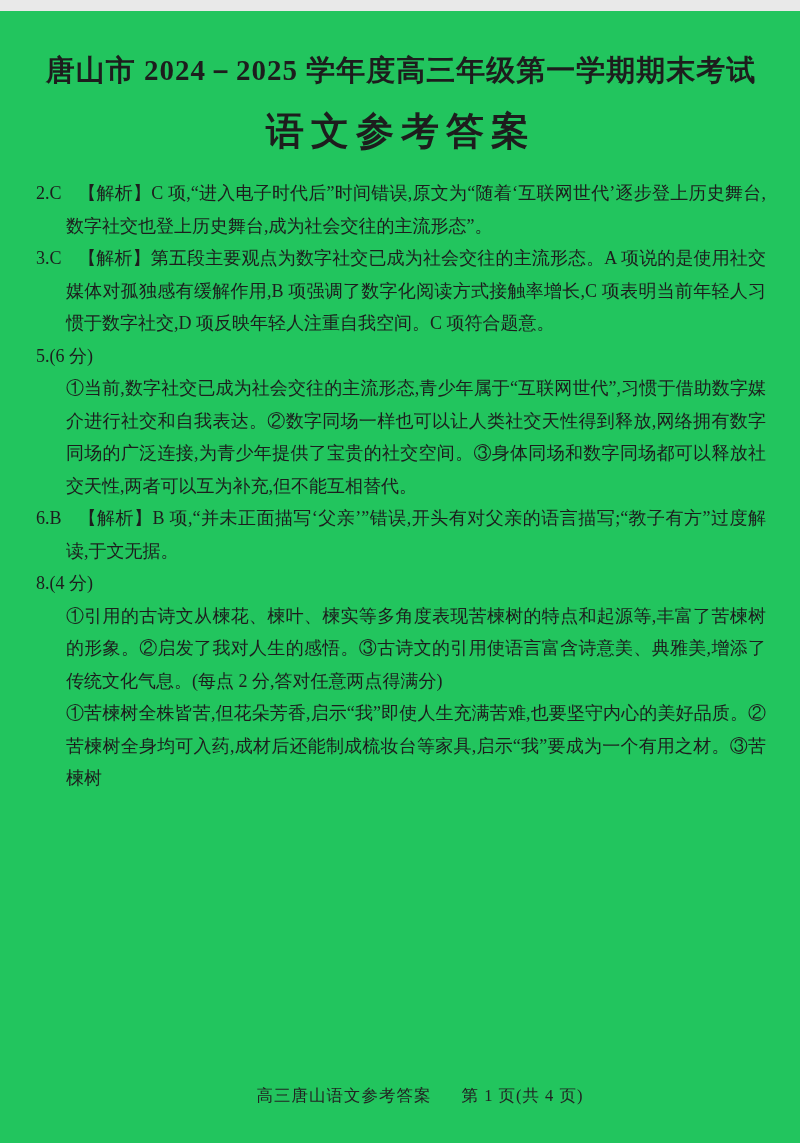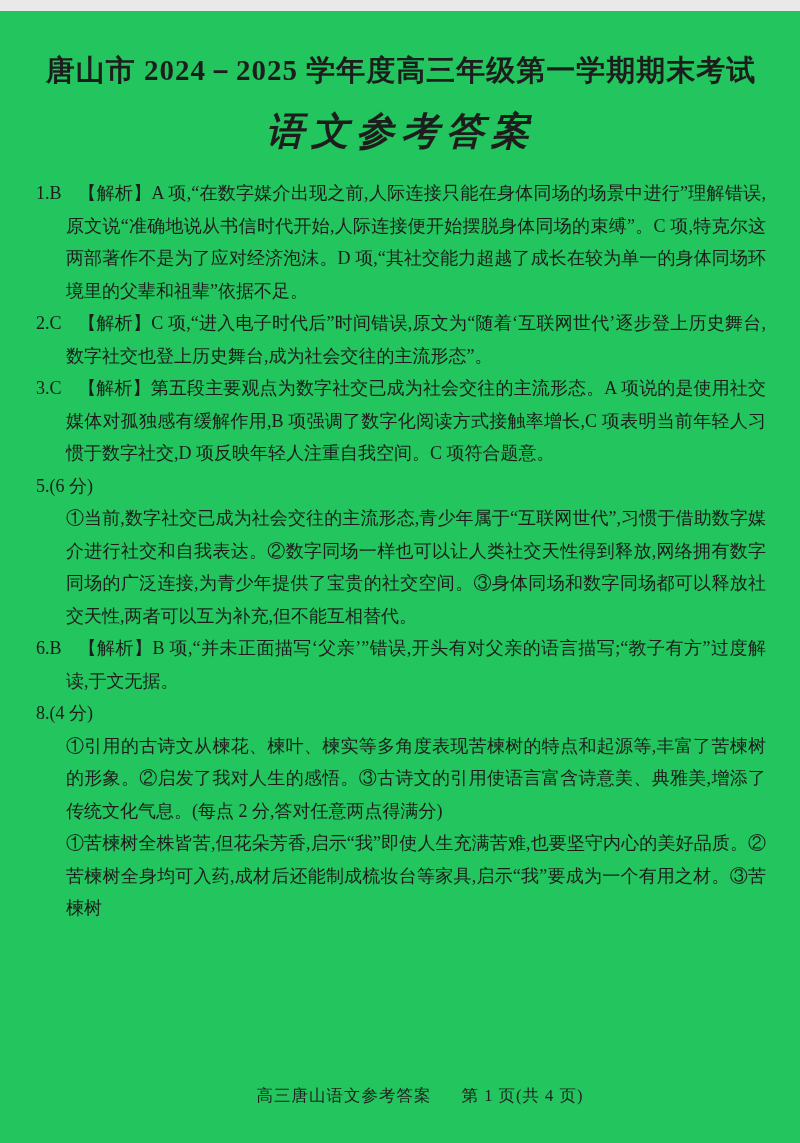--- a/index.html
+++ b/index.html
@@ -28,21 +28,20 @@
     line-height: 1.2;
   }
   .doc-subtitle {
     margin: 22px 0 0 0;
     text-align: center;
     font-size: 38px;
     font-weight: 800;
     letter-spacing: 7px;
     font-family: "Liberation Sans", "DejaVu Sans", sans-serif;
     line-height: 1.15;
-    font-style: italic;
   }
   .answers {
     margin-top: 24px;
     font-size: 18px;
     line-height: 32.5px;
     text-align: justify;
   }
   
   .item-inline {
     margin: 0;
@@ -80,24 +79,20 @@
 </head>
 <body>
 
 <div class="page">
 
   <h1 class="doc-title">唐山市 2024－2025 学年度高三年级第一学期期末考试</h1>
   <h2 class="doc-subtitle">语文参考答案</h2>
 
   <main class="answers">
 
-    <p class="item-inline">
-      <span class="item-label">1.B</span>
-      <span class="item-text">【解析】A 项,“在数字媒介出现之前,人际连接只能在身体同场的场景中进行”理解错误,原文说“准确地说从书信时代开始,人际连接便开始摆脱身体同场的束缚”。C 项,特克尔这两部著作不是为了应对经济泡沫。D 项,“其社交能力超越了成长在较为单一的身体同场环境里的父辈和祖辈”依据不足。</span>
-    </p>
 
     <p class="item-inline">
       <span class="item-label">2.C</span>
       <span class="item-text">【解析】C 项,“进入电子时代后”时间错误,原文为“随着‘互联网世代’逐步登上历史舞台,数字社交也登上历史舞台,成为社会交往的主流形态”。</span>
     </p>
 
     <p class="item-inline">
       <span class="item-label">3.C</span>
       <span class="item-text">【解析】第五段主要观点为数字社交已成为社会交往的主流形态。A 项说的是使用社交媒体对孤独感有缓解作用,B 项强调了数字化阅读方式接触率增长,C 项表明当前年轻人习惯于数字社交,D 项反映年轻人注重自我空间。C 项符合题意。</span>
     </p>

